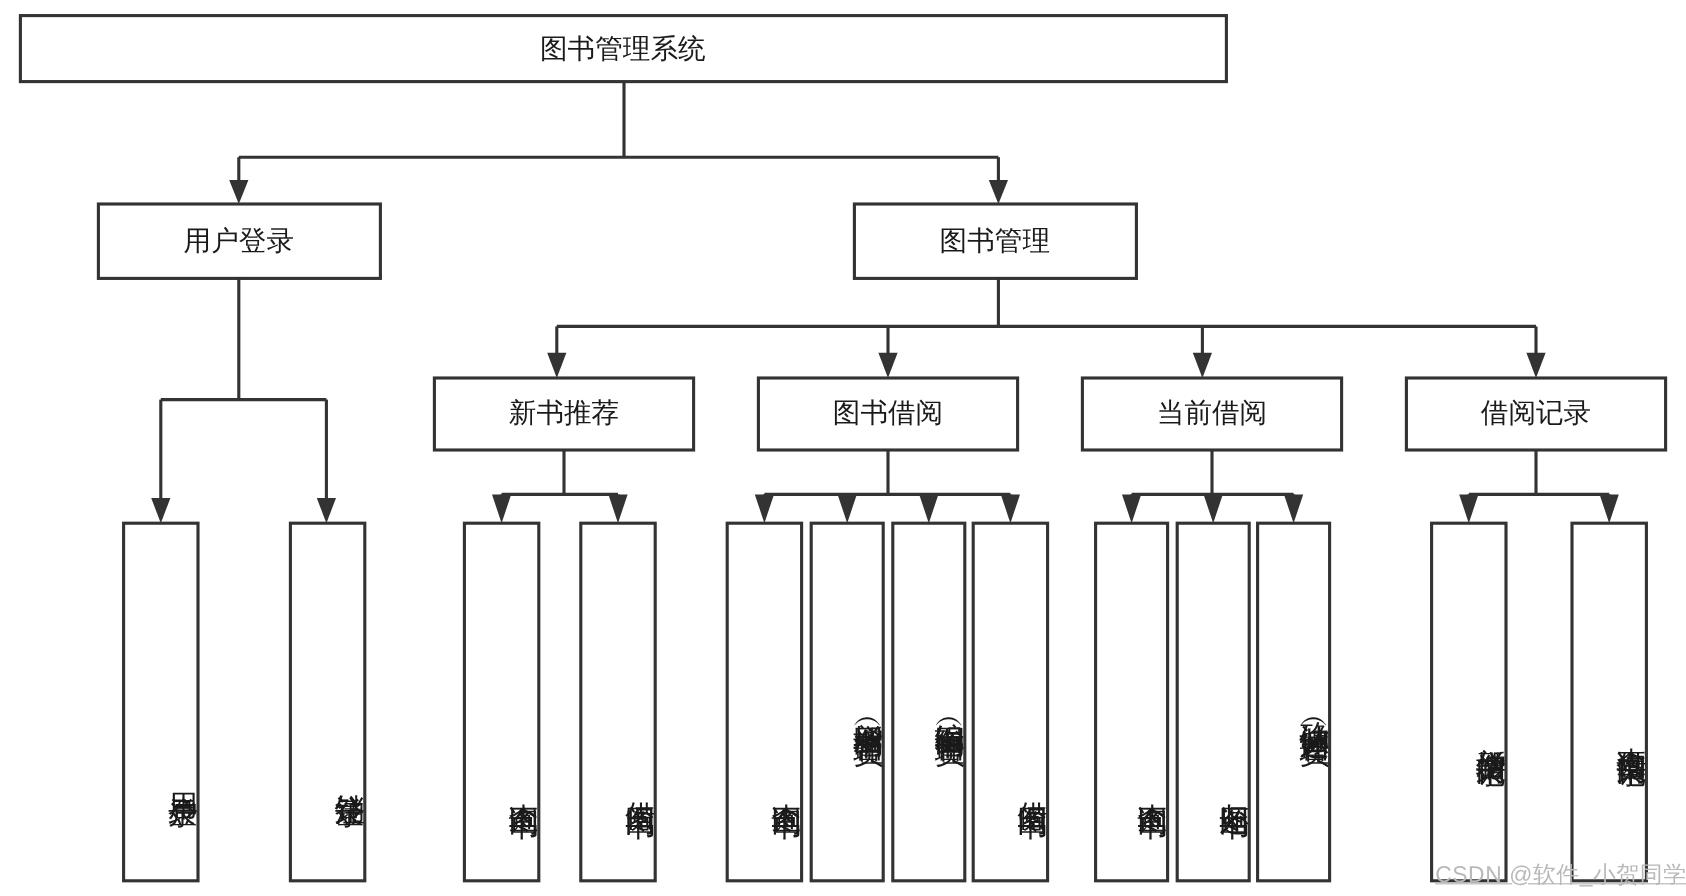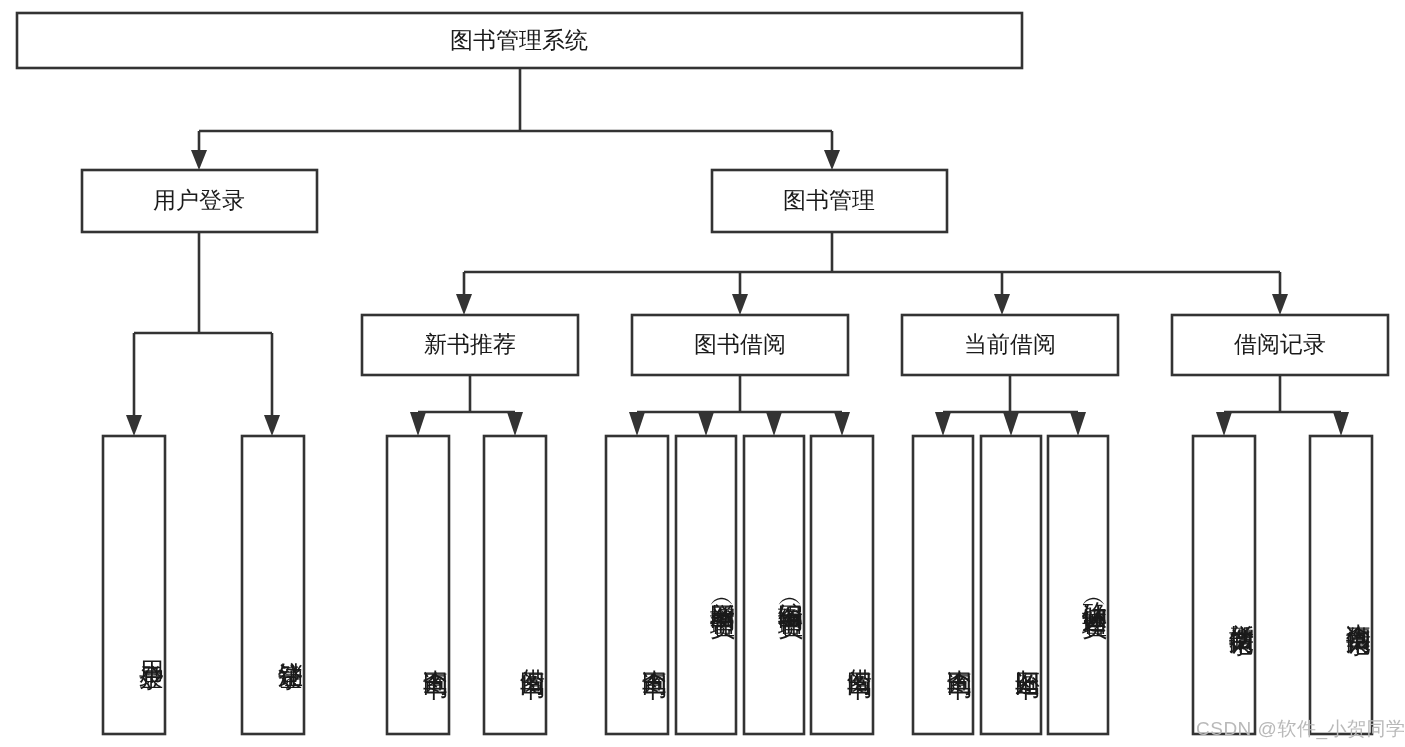--- a/index.html
+++ b/index.html
@@ -64,20 +64,21 @@
     align-items: flex-start;
     justify-content: center;
   }
   .watermark {
     position: absolute;
     font-family: "Liberation Sans", "DejaVu Sans", sans-serif;
     font-size: 19px;
     color: #b9b9b9;
     white-space: nowrap;
     letter-spacing: 0.5px;
+    text-decoration: underline;
   }
 </style>
 </head>
 <body>
 
 <div id="diagram-root">
 
   <svg class="diagram-canvas" viewBox="0 0 1405 747" xmlns="http://www.w3.org/2000/svg">
 
     <g>

